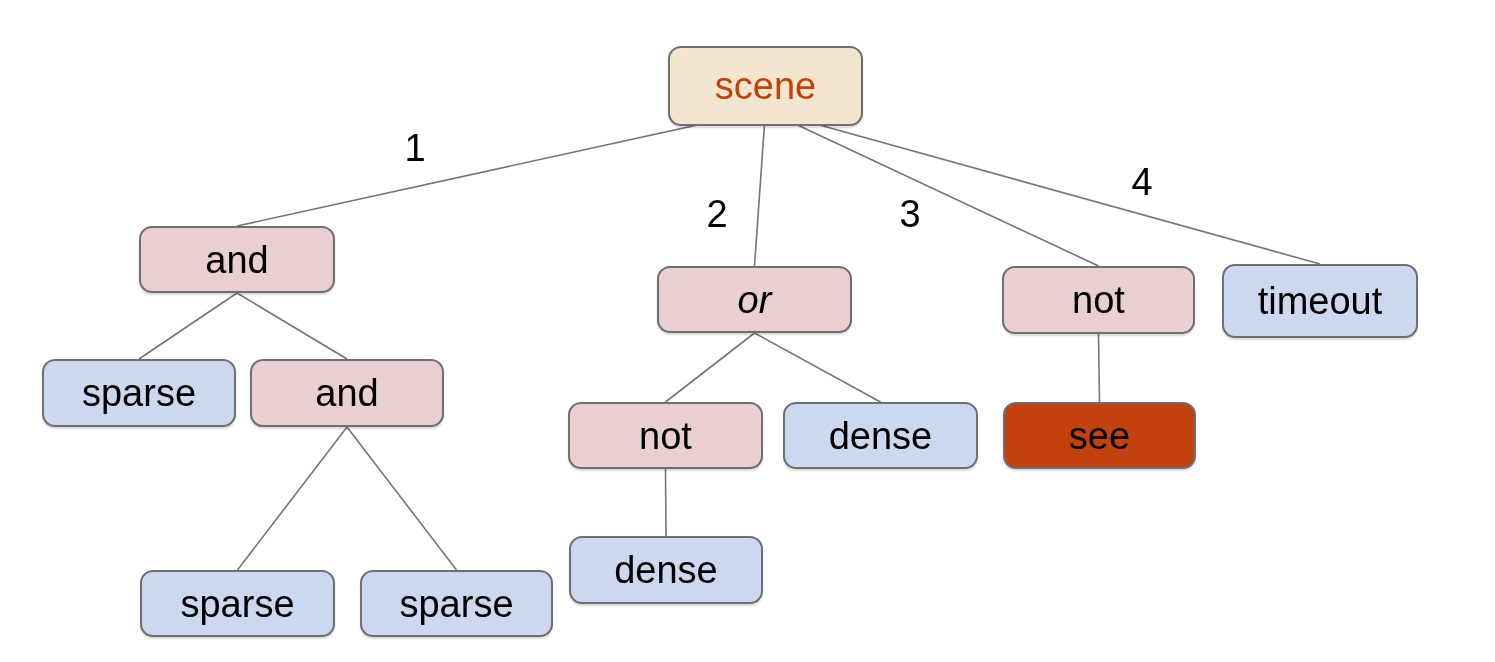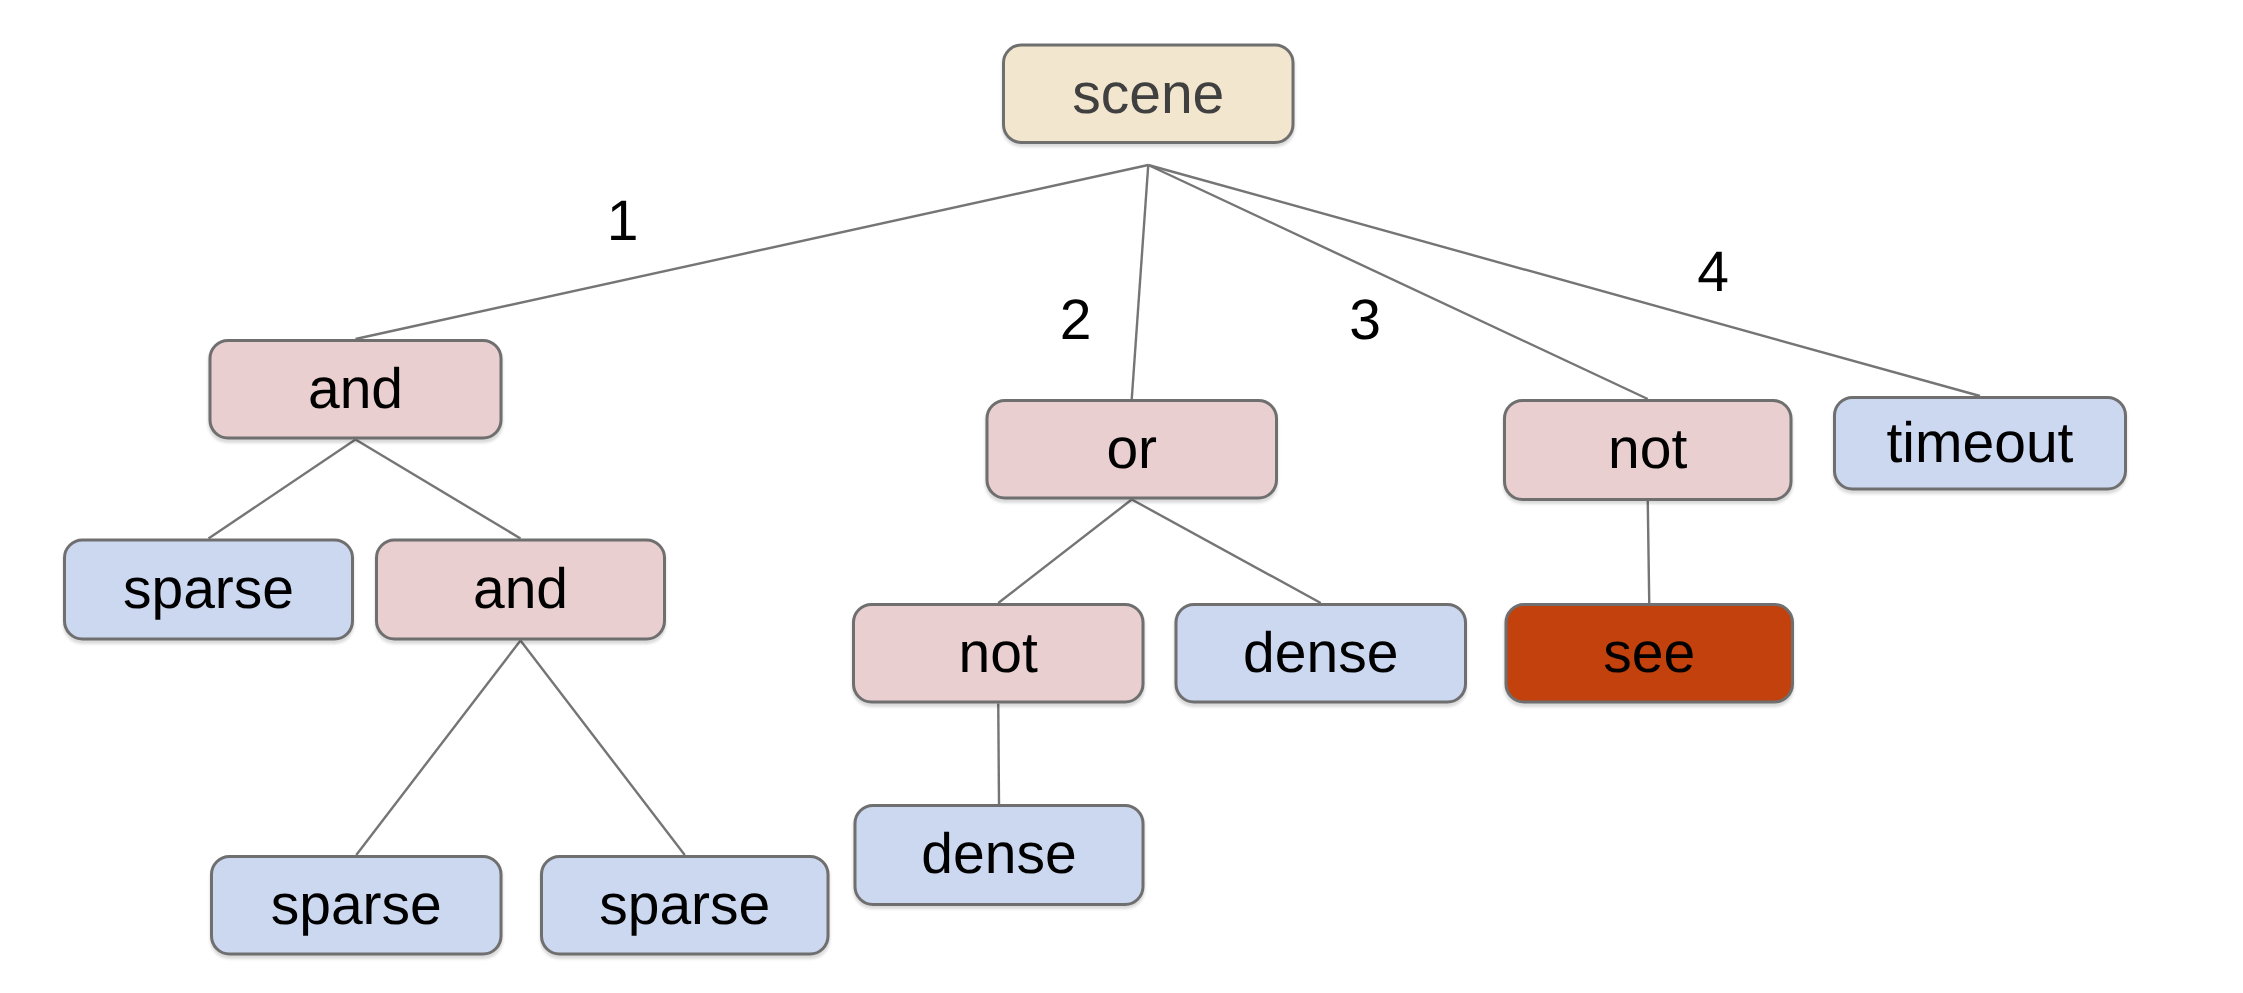--- a/index.html
+++ b/index.html
@@ -63,25 +63,25 @@
       <line x1="754.5" y1="333" x2="665.5" y2="402" stroke="#757575" stroke-width="1.6"></line>
       <line x1="754.5" y1="333" x2="880.5" y2="402" stroke="#757575" stroke-width="1.6"></line>
       <line x1="1098.5" y1="334" x2="1099.5" y2="402" stroke="#757575" stroke-width="1.6"></line>
       <line x1="665.5" y1="469" x2="666" y2="536" stroke="#757575" stroke-width="1.6"></line>
     </svg>
 
 <div class="edge-label" style="left: 415px; top: 148px; color: rgb(0, 0, 0);">1</div>
     <div class="edge-label" style="left: 717px; top: 214px; color: rgb(0, 0, 0);">2</div>
     <div class="edge-label" style="left: 910px; top: 214px; color: rgb(0, 0, 0);">3</div>
     <div class="edge-label" style="left: 1142px; top: 182px; color: rgb(0, 0, 0);">4</div>
-    <div class="node" style="left: 668px; top: 29px; width: 195px; height: 67px; background: rgb(243, 230, 206); border-color: rgb(111, 111, 111); color: #404040;">scene</div>
+    <div class="node" style="left: 668px; top: 46px; width: 195px; height: 80px; background: rgb(243, 230, 206); border-color: rgb(111, 111, 111); color: #c2410c;">scene</div>
     <div class="node" style="left: 139px; top: 226px; width: 196px; height: 67px; background: rgb(233, 207, 207); border-color: rgb(111, 111, 111); color: rgb(0, 0, 0);">and</div>
-    <div class="node" style="left: 657px; top: 266px; width: 195px; height: 67px; background: rgb(233, 207, 207); border-color: rgb(111, 111, 111); color: rgb(0, 0, 0);">or</div>
+    <div class="node" style="left: 657px; top: 266px; width: 195px; height: 67px; background: rgb(233, 207, 207); border-color: rgb(111, 111, 111); color: rgb(0, 0, 0); font-style: italic;">or</div>
     <div class="node" style="left: 1002px; top: 266px; width: 193px; height: 68px; background: rgb(233, 207, 207); border-color: rgb(111, 111, 111); color: rgb(0, 0, 0);">not</div>
-    <div class="node" style="left: 1222px; top: 264px; width: 196px; height: 63px; background: rgb(204, 216, 240); border-color: rgb(111, 111, 111); color: rgb(0, 0, 0);">timeout</div>
+    <div class="node" style="left: 1222px; top: 264px; width: 196px; height: 74px; background: rgb(204, 216, 240); border-color: rgb(111, 111, 111); color: rgb(0, 0, 0);">timeout</div>
     <div class="node" style="left: 42px; top: 359px; width: 194px; height: 68px; background: rgb(204, 216, 240); border-color: rgb(111, 111, 111); color: rgb(0, 0, 0);">sparse</div>
     <div class="node" style="left: 250px; top: 359px; width: 194px; height: 68px; background: rgb(233, 207, 207); border-color: rgb(111, 111, 111); color: rgb(0, 0, 0);">and</div>
     <div class="node" style="left: 568px; top: 402px; width: 195px; height: 67px; background: rgb(233, 207, 207); border-color: rgb(111, 111, 111); color: rgb(0, 0, 0);">not</div>
     <div class="node" style="left: 783px; top: 402px; width: 195px; height: 67px; background: rgb(204, 216, 240); border-color: rgb(111, 111, 111); color: rgb(0, 0, 0);">dense</div>
     <div class="node" style="left: 1003px; top: 402px; width: 193px; height: 67px; background: #c2410c; border-color: rgb(111, 111, 111); color: rgb(0, 0, 0);">see</div>
     <div class="node" style="left: 140px; top: 570px; width: 195px; height: 67px; background: rgb(204, 216, 240); border-color: rgb(111, 111, 111); color: rgb(0, 0, 0);">sparse</div>
     <div class="node" style="left: 360px; top: 570px; width: 193px; height: 67px; background: rgb(204, 216, 240); border-color: rgb(111, 111, 111); color: rgb(0, 0, 0);">sparse</div>
     <div class="node" style="left: 569px; top: 536px; width: 194px; height: 68px; background: rgb(204, 216, 240); border-color: rgb(111, 111, 111); color: rgb(0, 0, 0);">dense</div>
   </div>
 

